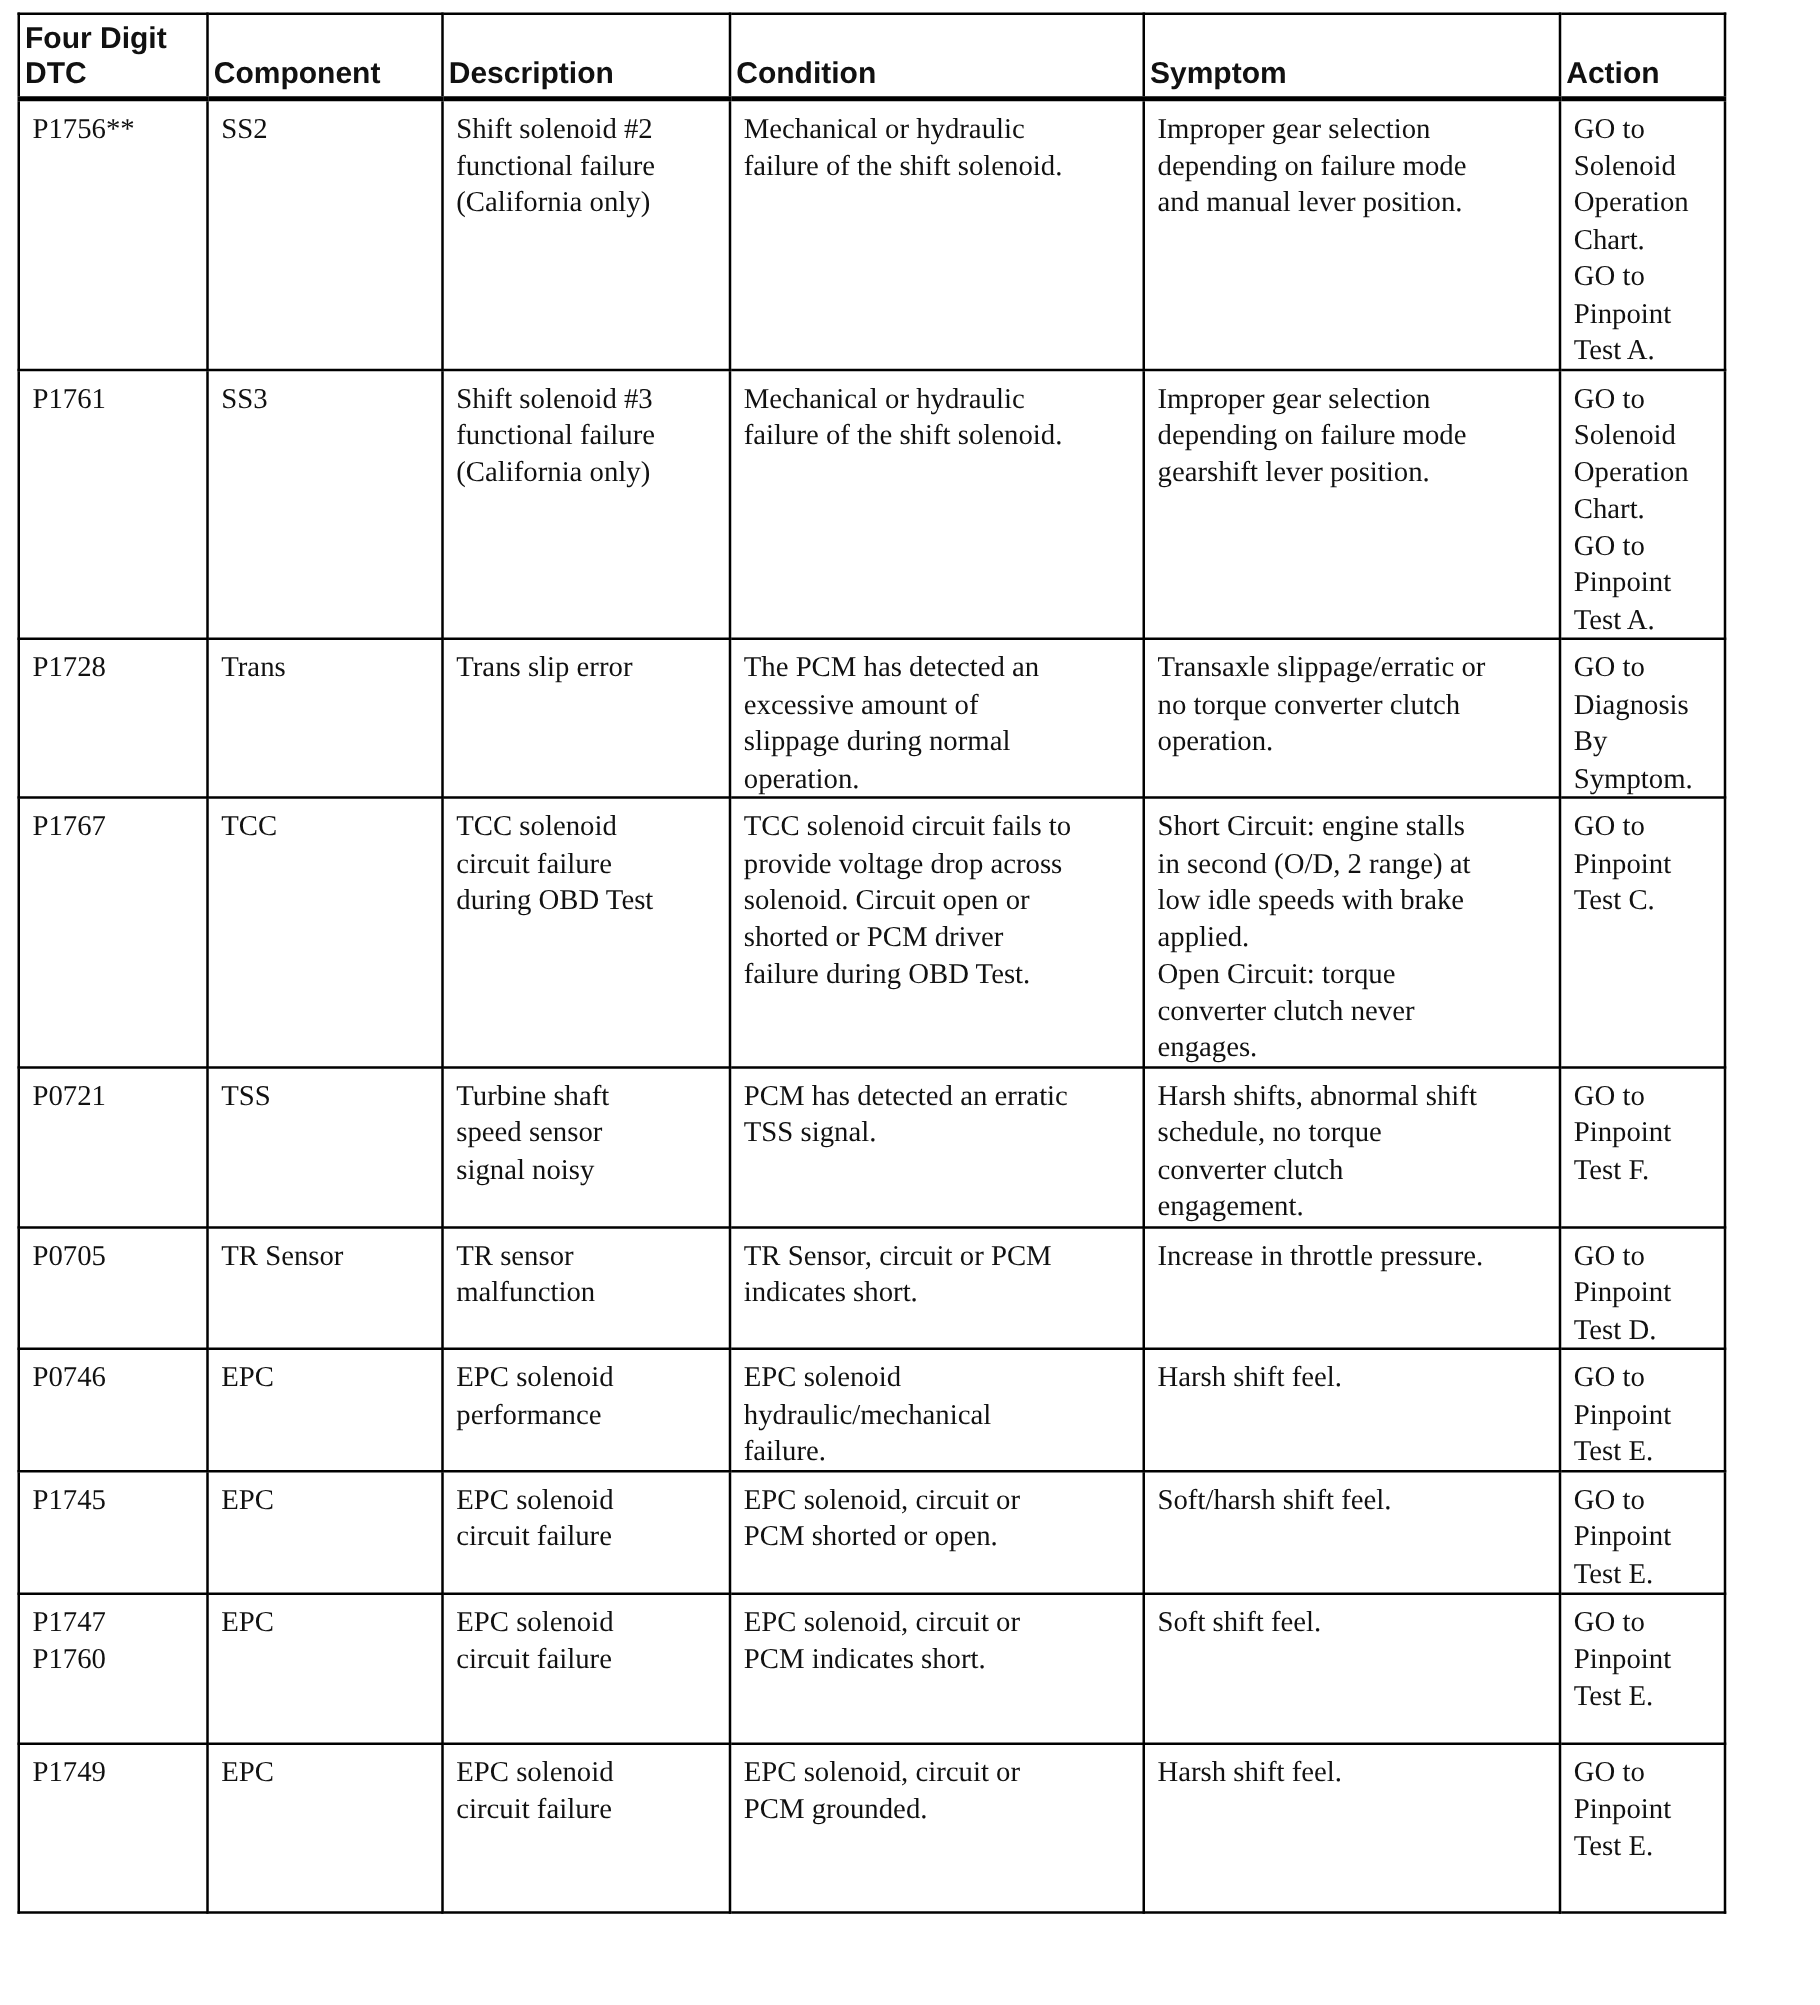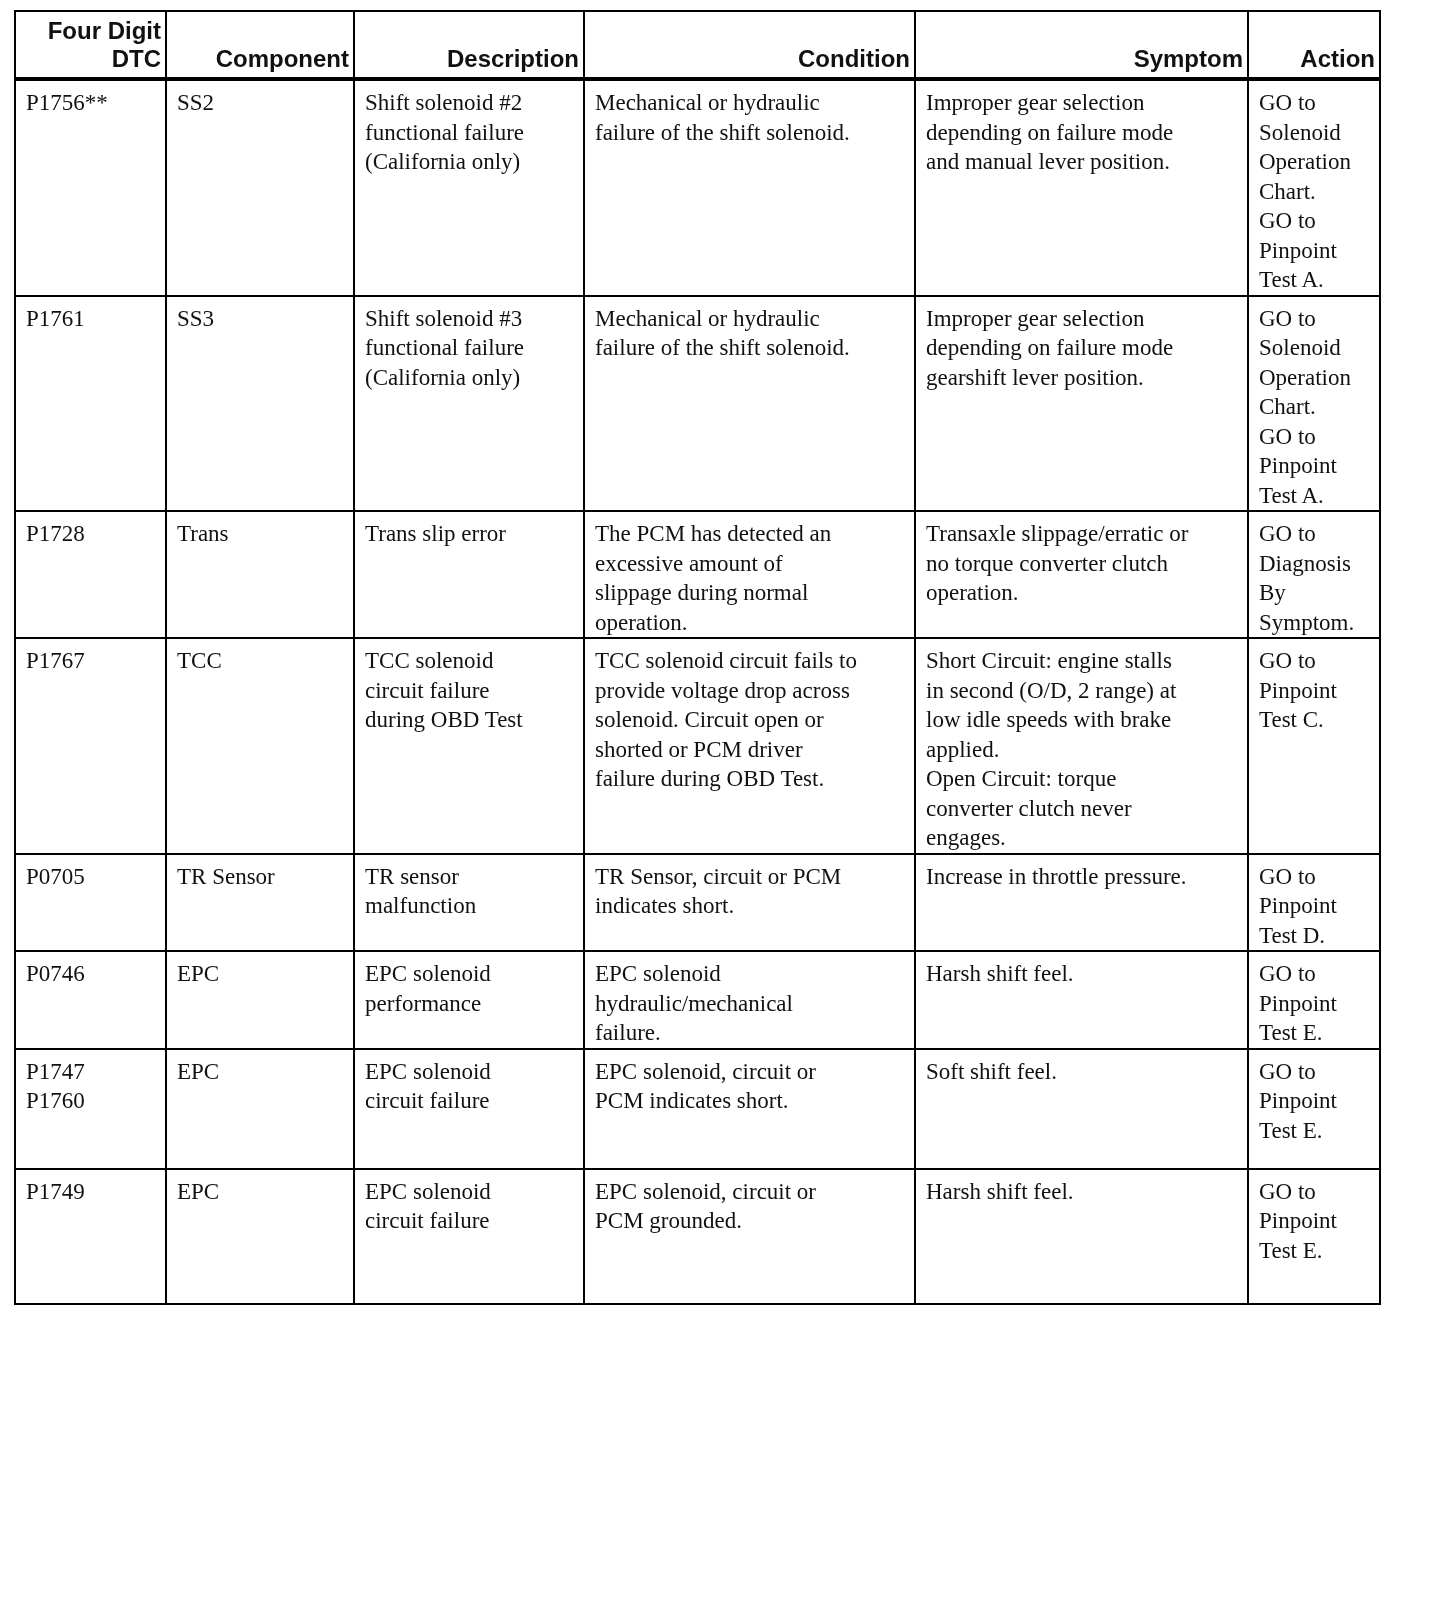--- a/index.html
+++ b/index.html
@@ -19,21 +19,21 @@
       vertical-align: top;
       padding: 7px 10px 0 10px;
       white-space: pre-line;
     }
     table.dtc th {
       font-family: "Liberation Sans", "DejaVu Sans", sans-serif;
       font-weight: bold;
       font-size: 24px;
       line-height: 28px;
       vertical-align: bottom;
-      text-align: right;
+      text-align: left;
       padding: 4px 4px 4px 4px;
       border-bottom: 4px solid #000;
     }
     td.c { padding-left: 4px; padding-right: 4px; }
     td.l { text-align: left; }
     tr.h1 { height: 68px; }
   </style>
 </head>
 <body>
 
@@ -127,20 +127,36 @@
 in second (O/D, 2 range) at
 low idle speeds with brake
 applied.
 Open Circuit: torque
 converter clutch never
 engages.</td>
       <td class="c">GO to
 Pinpoint
 Test C.</td>
     </tr>
+    <tr style="height:128px">
+      <td class="c">P0721</td>
+      <td class="c">TSS</td>
+      <td class="l">Turbine shaft
+speed sensor
+signal noisy</td>
+      <td class="l">PCM has detected an erratic
+TSS signal.</td>
+      <td class="l">Harsh shifts, abnormal shift
+schedule, no torque
+converter clutch
+engagement.</td>
+      <td class="c">GO to
+Pinpoint
+Test F.</td>
+    </tr>
     <tr style="height:83px">
       <td class="c">P0705</td>
       <td class="c">TR Sensor</td>
       <td class="l">TR sensor
 malfunction</td>
       <td class="l">TR Sensor, circuit or PCM
 indicates short.</td>
       <td class="l">Increase in throttle pressure.</td>
       <td class="c">GO to
 Pinpoint
@@ -152,20 +168,32 @@
       <td class="l">EPC solenoid
 performance</td>
       <td class="l">EPC solenoid
 hydraulic/mechanical
 failure.</td>
       <td class="l">Harsh shift feel.</td>
       <td class="c">GO to
 Pinpoint
 Test E.</td>
     </tr>
+    <tr style="height:98px">
+      <td class="c">P1745</td>
+      <td class="c">EPC</td>
+      <td class="l">EPC solenoid
+circuit failure</td>
+      <td class="l">EPC solenoid, circuit or
+PCM shorted or open.</td>
+      <td class="l">Soft/harsh shift feel.</td>
+      <td class="c">GO to
+Pinpoint
+Test E.</td>
+    </tr>
     <tr style="height:120px">
       <td class="c">P1747
 P1760</td>
       <td class="c">EPC</td>
       <td class="l">EPC solenoid
 circuit failure</td>
       <td class="l">EPC solenoid, circuit or
 PCM indicates short.</td>
       <td class="l">Soft shift feel.</td>
       <td class="c">GO to

